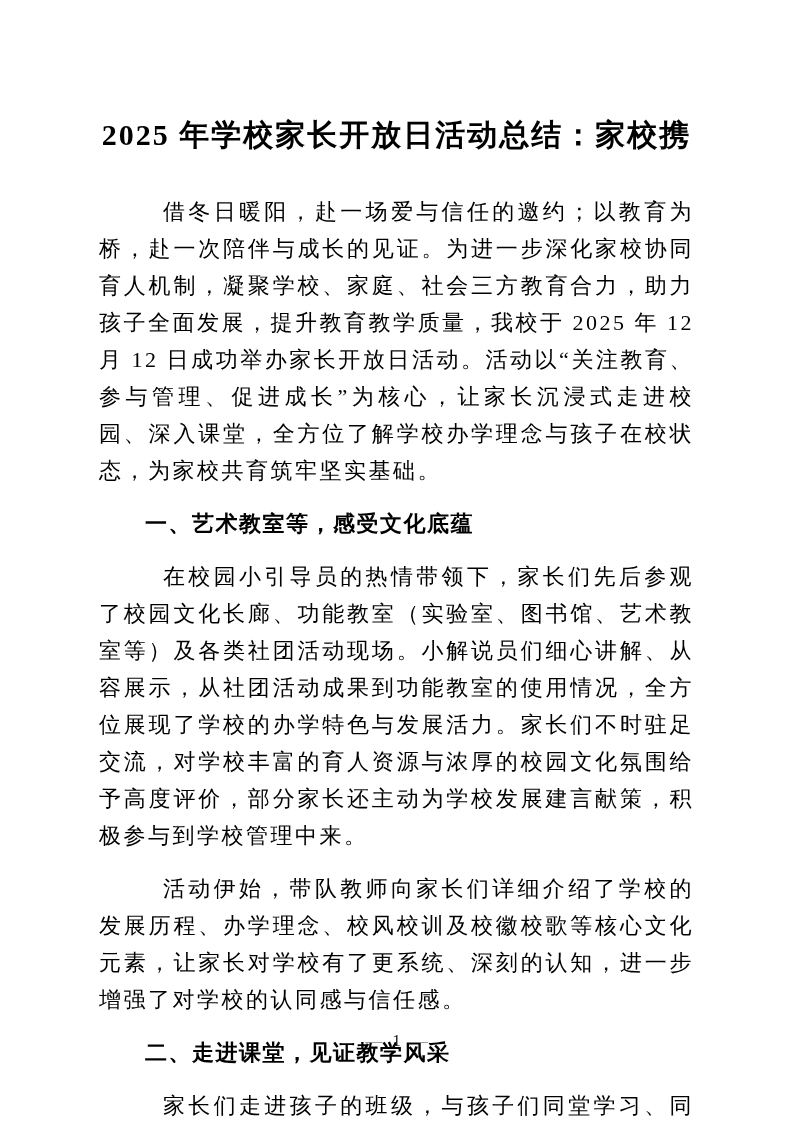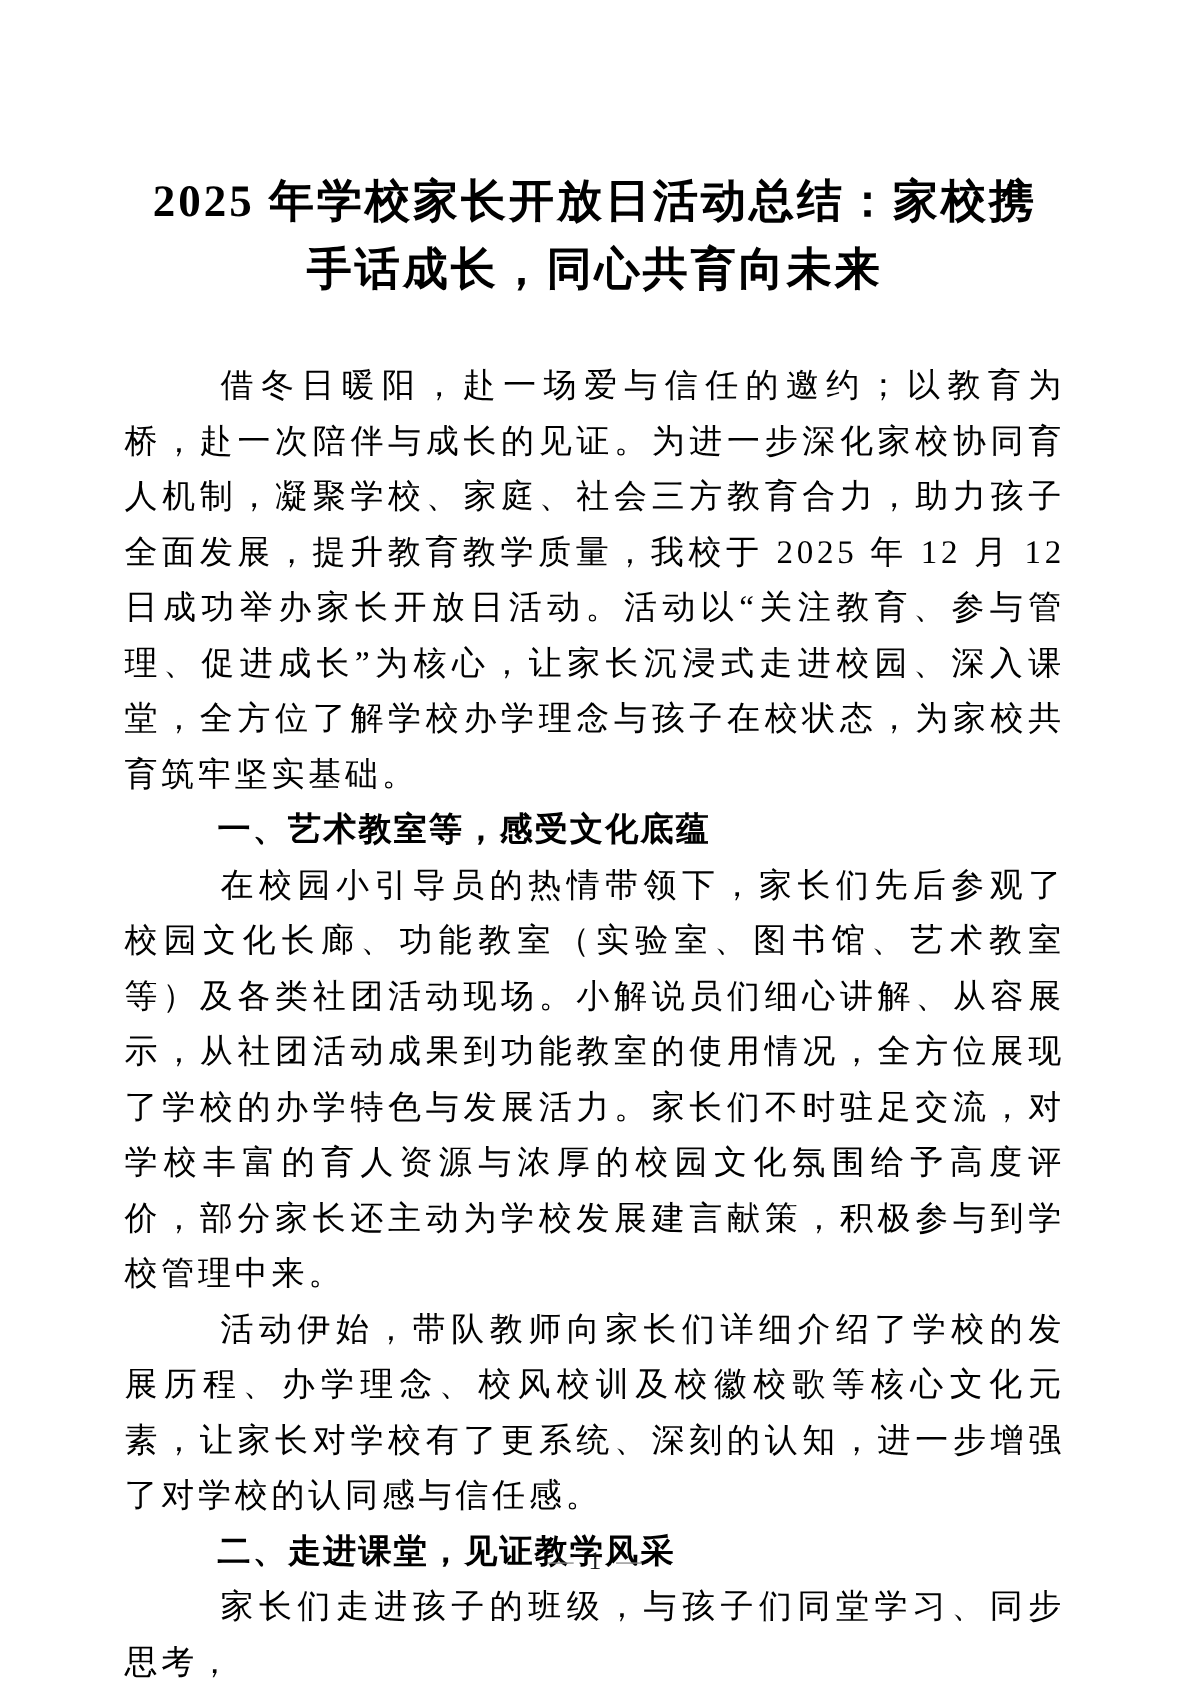--- a/index.html
+++ b/index.html
@@ -28,21 +28,21 @@
     letter-spacing: 2px;
     color: #000000;
   }
   .doc-title .title-line {
     display: block;
   }
   .body-text {
     margin-top: 36px;
   }
   .para {
-    margin: 0;
+    margin: 16px;
     font-size: 22px;
     line-height: 37px;
     text-align: justify;
     text-justify: inter-character;
     text-indent: 64px;
     letter-spacing: 2.5px;
     color: #000000;
   }
   .heading {
     margin: 0;
@@ -72,21 +72,20 @@
     padding: 0 10px;
   }
 </style>
 </head>
 <body>
 
 <div class="page">
 
   <h1 class="doc-title">
     <span class="title-line">2025 年学校家长开放日活动总结：家校携</span>
-    <span class="title-line">手话成长，同心共育向未来</span>
   </h1>
 
   <div class="body-text">
     <p class="para">借冬日暖阳，赴一场爱与信任的邀约；以教育为桥，赴一次陪伴与成长的见证。为进一步深化家校协同育人机制，凝聚学校、家庭、社会三方教育合力，助力孩子全面发展，提升教育教学质量，我校于 2025 年 12 月 12 日成功举办家长开放日活动。活动以“关注教育、参与管理、促进成长”为核心，让家长沉浸式走进校园、深入课堂，全方位了解学校办学理念与孩子在校状态，为家校共育筑牢坚实基础。</p>
     <h2 class="heading">一、艺术教室等，感受文化底蕴</h2>
     <p class="para">在校园小引导员的热情带领下，家长们先后参观了校园文化长廊、功能教室（实验室、图书馆、艺术教室等）及各类社团活动现场。小解说员们细心讲解、从容展示，从社团活动成果到功能教室的使用情况，全方位展现了学校的办学特色与发展活力。家长们不时驻足交流，对学校丰富的育人资源与浓厚的校园文化氛围给予高度评价，部分家长还主动为学校发展建言献策，积极参与到学校管理中来。</p>
     <p class="para">活动伊始，带队教师向家长们详细介绍了学校的发展历程、办学理念、校风校训及校徽校歌等核心文化元素，让家长对学校有了更系统、深刻的认知，进一步增强了对学校的认同感与信任感。</p>
     <h2 class="heading">二、走进课堂，见证教学风采</h2>
     <p class="para">家长们走进孩子的班级，与孩子们同堂学习、同步思考，</p>
   </div>

